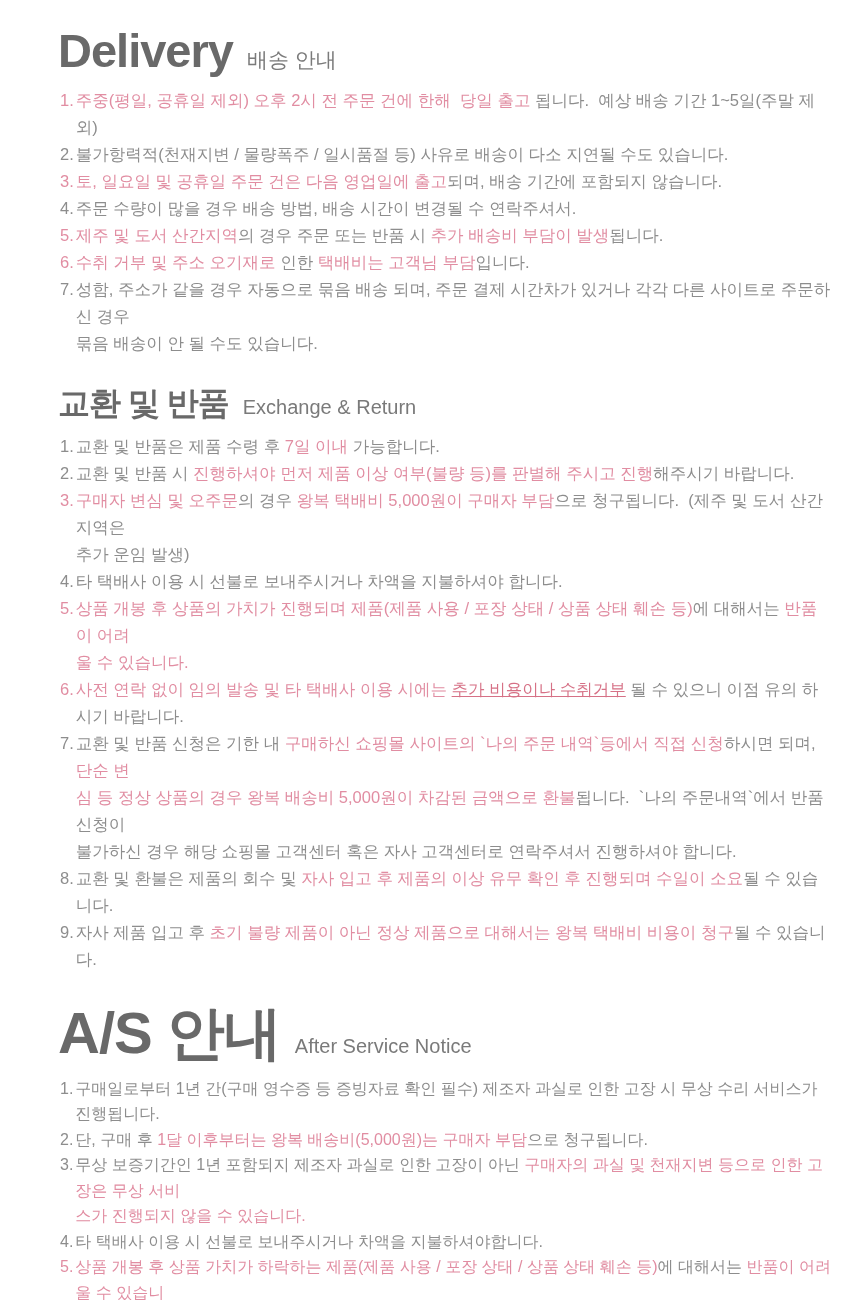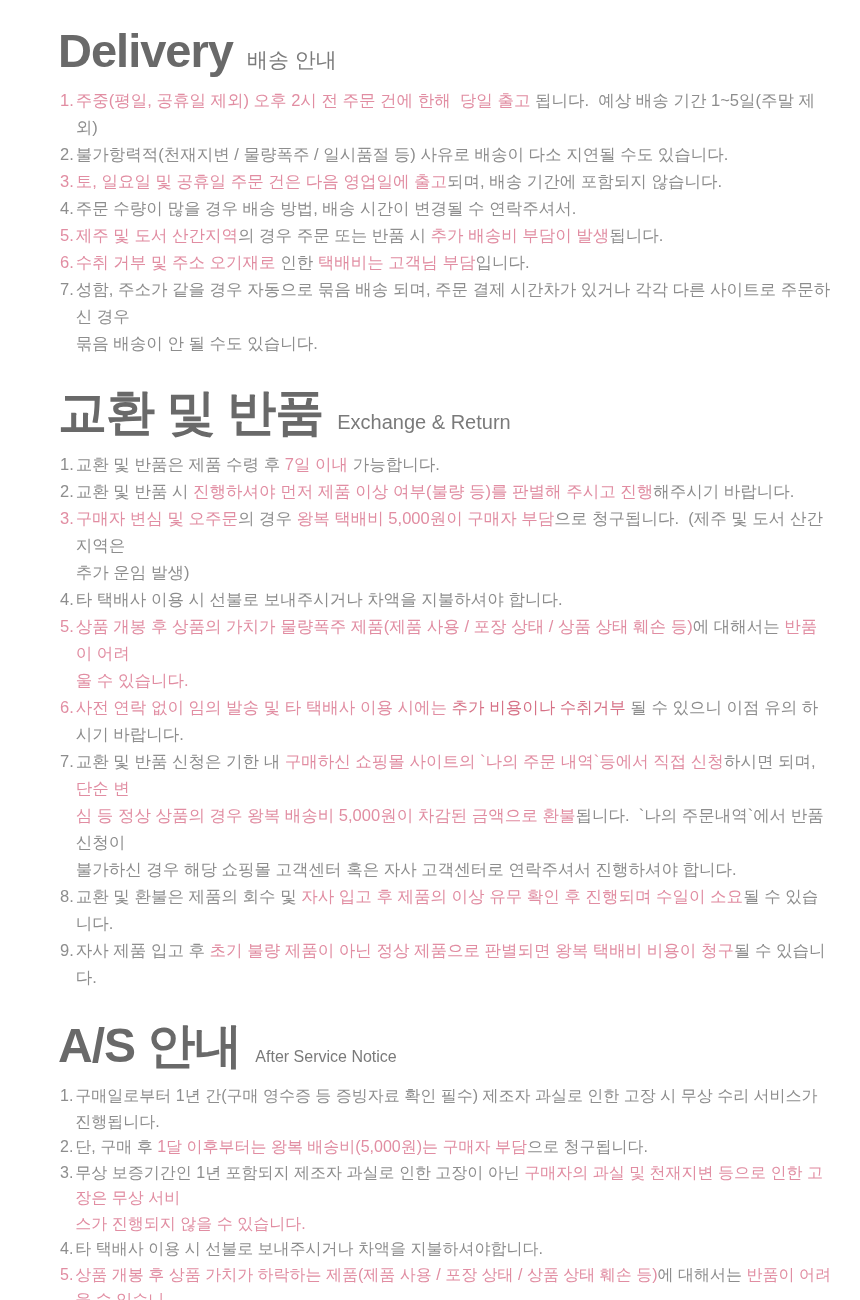--- a/index.html
+++ b/index.html
@@ -8,36 +8,36 @@
     padding:26px 28px 0 58px;overflow:hidden;
     font-family:"Liberation Sans","DejaVu Sans",sans-serif;
     background:#ffffff;
   }
   section{margin:0;}
   section + section{margin-top:30px;}
   h2{margin:0;line-height:1.05;white-space:nowrap;}
   h2 .title{font-weight:bold;color:var(--heading-gray,#696969);letter-spacing:-1px;}
   h2 .subtitle{font-weight:500;color:#7a7a7a;margin-left:14px;letter-spacing:0;}
   section:nth-of-type(1) .title{font-size:47px;}
-  section:nth-of-type(2) .title{font-size:49px;}
-  section:nth-of-type(3) .title{font-size:48px;}
+  section:nth-of-type(2) .title{font-size:32px;}
+  section:nth-of-type(3) .title{font-size:58px;}
   section:nth-of-type(1) .subtitle{font-size:21px;}
   section:nth-of-type(2) .subtitle{font-size:20px;}
-  section:nth-of-type(3) .subtitle{font-size:16px;}
+  section:nth-of-type(3) .subtitle{font-size:20px;}
   ol.notice-list{list-style:none;margin:12px 0 0 2px;padding:0;}
   ol.notice-list li{
     display:flex;align-items:flex-start;
     font-size:16.5px;line-height:27px;
     word-break:break-all;
   }
   section:nth-of-type(3) ol.notice-list li{font-size:16px;line-height:25.5px;}
   .num{flex:0 0 auto;margin-right:2px;}
   .txt{flex:1 1 auto;white-space:pre-wrap;}
   .c-pink{color:var(--pink,#e18da2);}
-  .c-rose{color:var(--rose,#d67186);}
+  .c-rose{color:var(--rose,#d67186);text-decoration:underline;}
   .c-gray{color:var(--text-gray,#8d8d8d);}
 </style>
 </head>
 <body>
 
 <div class="page">
   <div id="sections">
       <section>
         <h2><span class="title">Delivery</span><span class="subtitle">배송 안내</span></h2>
         <ol class="notice-list">
@@ -87,40 +87,40 @@
             <span class="num c-pink">3.</span>
             <span class="txt"><span class="c-pink">구매자 변심 및 오주문</span><span class="c-gray">의 경우 </span><span class="c-pink">왕복 택배비 5,000원이 구매자 부담</span><span class="c-gray">으로 청구됩니다.  (제주 및 도서 산간 지역은
 추가 운임 발생)</span></span>
           </li>
           <li>
             <span class="num c-gray">4.</span>
             <span class="txt"><span class="c-gray">타 택배사 이용 시 선불로 보내주시거나 차액을 지불하셔야 합니다.</span></span>
           </li>
           <li>
             <span class="num c-pink">5.</span>
-            <span class="txt"><span class="c-pink">상품 개봉 후 상품의 가치가 물량폭주 제품(제품 사용 / 포장 상태 / 상품 상태 훼손 등)</span><span class="c-gray">에 대해서는 </span><span class="c-pink">반품이 어려
+            <span class="txt"><span class="c-pink">상품 개봉 후 상품의 가치가 진행되며 제품(제품 사용 / 포장 상태 / 상품 상태 훼손 등)</span><span class="c-gray">에 대해서는 </span><span class="c-pink">반품이 어려
 울 수 있습니다.</span></span>
           </li>
           <li>
             <span class="num c-pink">6.</span>
             <span class="txt"><span class="c-pink">사전 연락 없이 임의 발송 및 타 택배사 이용 시에는 </span><span class="c-rose">추가 비용이나 수취거부</span><span class="c-gray"> 될 수 있으니 이점 유의 하시기 바랍니다.</span></span>
           </li>
           <li>
             <span class="num c-gray">7.</span>
             <span class="txt"><span class="c-gray">교환 및 반품 신청은 기한 내 </span><span class="c-pink">구매하신 쇼핑몰 사이트의 `나의 주문 내역`등에서 직접 신청</span><span class="c-gray">하시면 되며, </span><span class="c-pink">단순 변
 심 등 정상 상품의 경우 왕복 배송비 5,000원이 차감된 금액으로 환불</span><span class="c-gray">됩니다.  `나의 주문내역`에서 반품 신청이
 불가하신 경우 해당 쇼핑몰 고객센터 혹은 자사 고객센터로 연락주셔서 진행하셔야 합니다.</span></span>
           </li>
           <li>
             <span class="num c-gray">8.</span>
             <span class="txt"><span class="c-gray">교환 및 환불은 제품의 회수 및 </span><span class="c-pink">자사 입고 후 제품의 이상 유무 확인 후 진행되며 수일이 소요</span><span class="c-gray">될 수 있습니다.</span></span>
           </li>
           <li>
             <span class="num c-gray">9.</span>
-            <span class="txt"><span class="c-gray">자사 제품 입고 후 </span><span class="c-pink">초기 불량 제품이 아닌 정상 제품으로 판별되면 왕복 택배비 비용이 청구</span><span class="c-gray">될 수 있습니다.</span></span>
+            <span class="txt"><span class="c-gray">자사 제품 입고 후 </span><span class="c-pink">초기 불량 제품이 아닌 정상 제품으로 대해서는 왕복 택배비 비용이 청구</span><span class="c-gray">될 수 있습니다.</span></span>
           </li>
         </ol>
       </section>
       <section>
         <h2><span class="title">A/S 안내</span><span class="subtitle">After Service Notice</span></h2>
         <ol class="notice-list">
           <li>
             <span class="num c-gray">1.</span>
             <span class="txt"><span class="c-gray">구매일로부터 1년 간(구매 영수증 등 증빙자료 확인 필수) 제조자 과실로 인한 고장 시 무상 수리 서비스가 진행됩니다.</span></span>
           </li>

